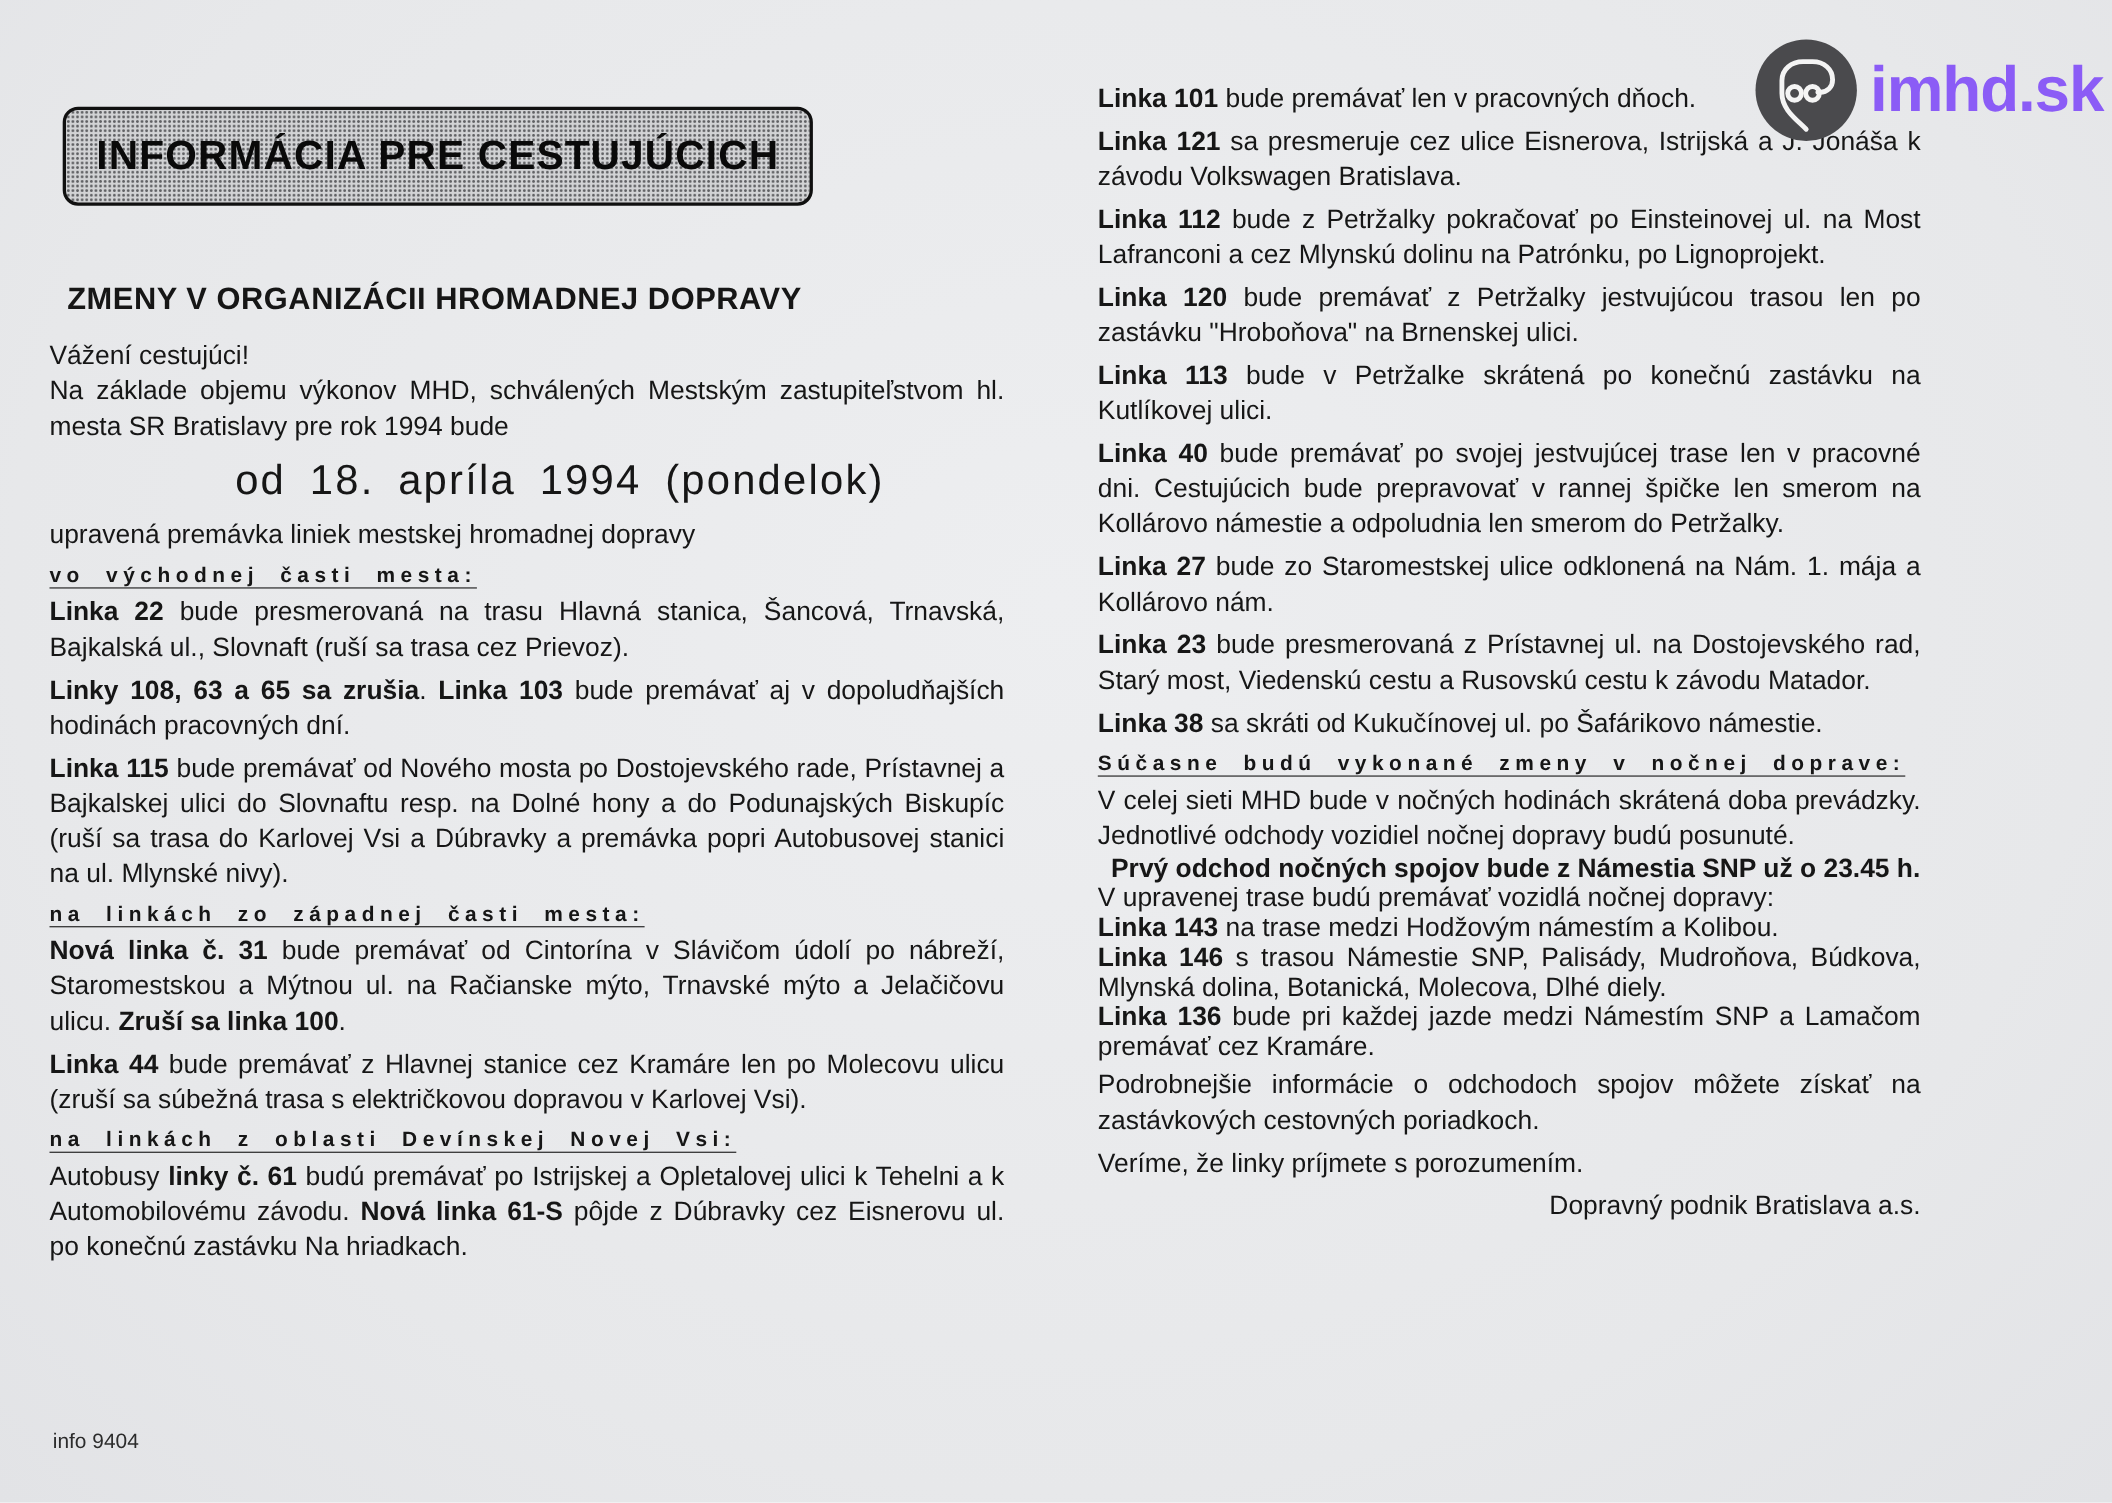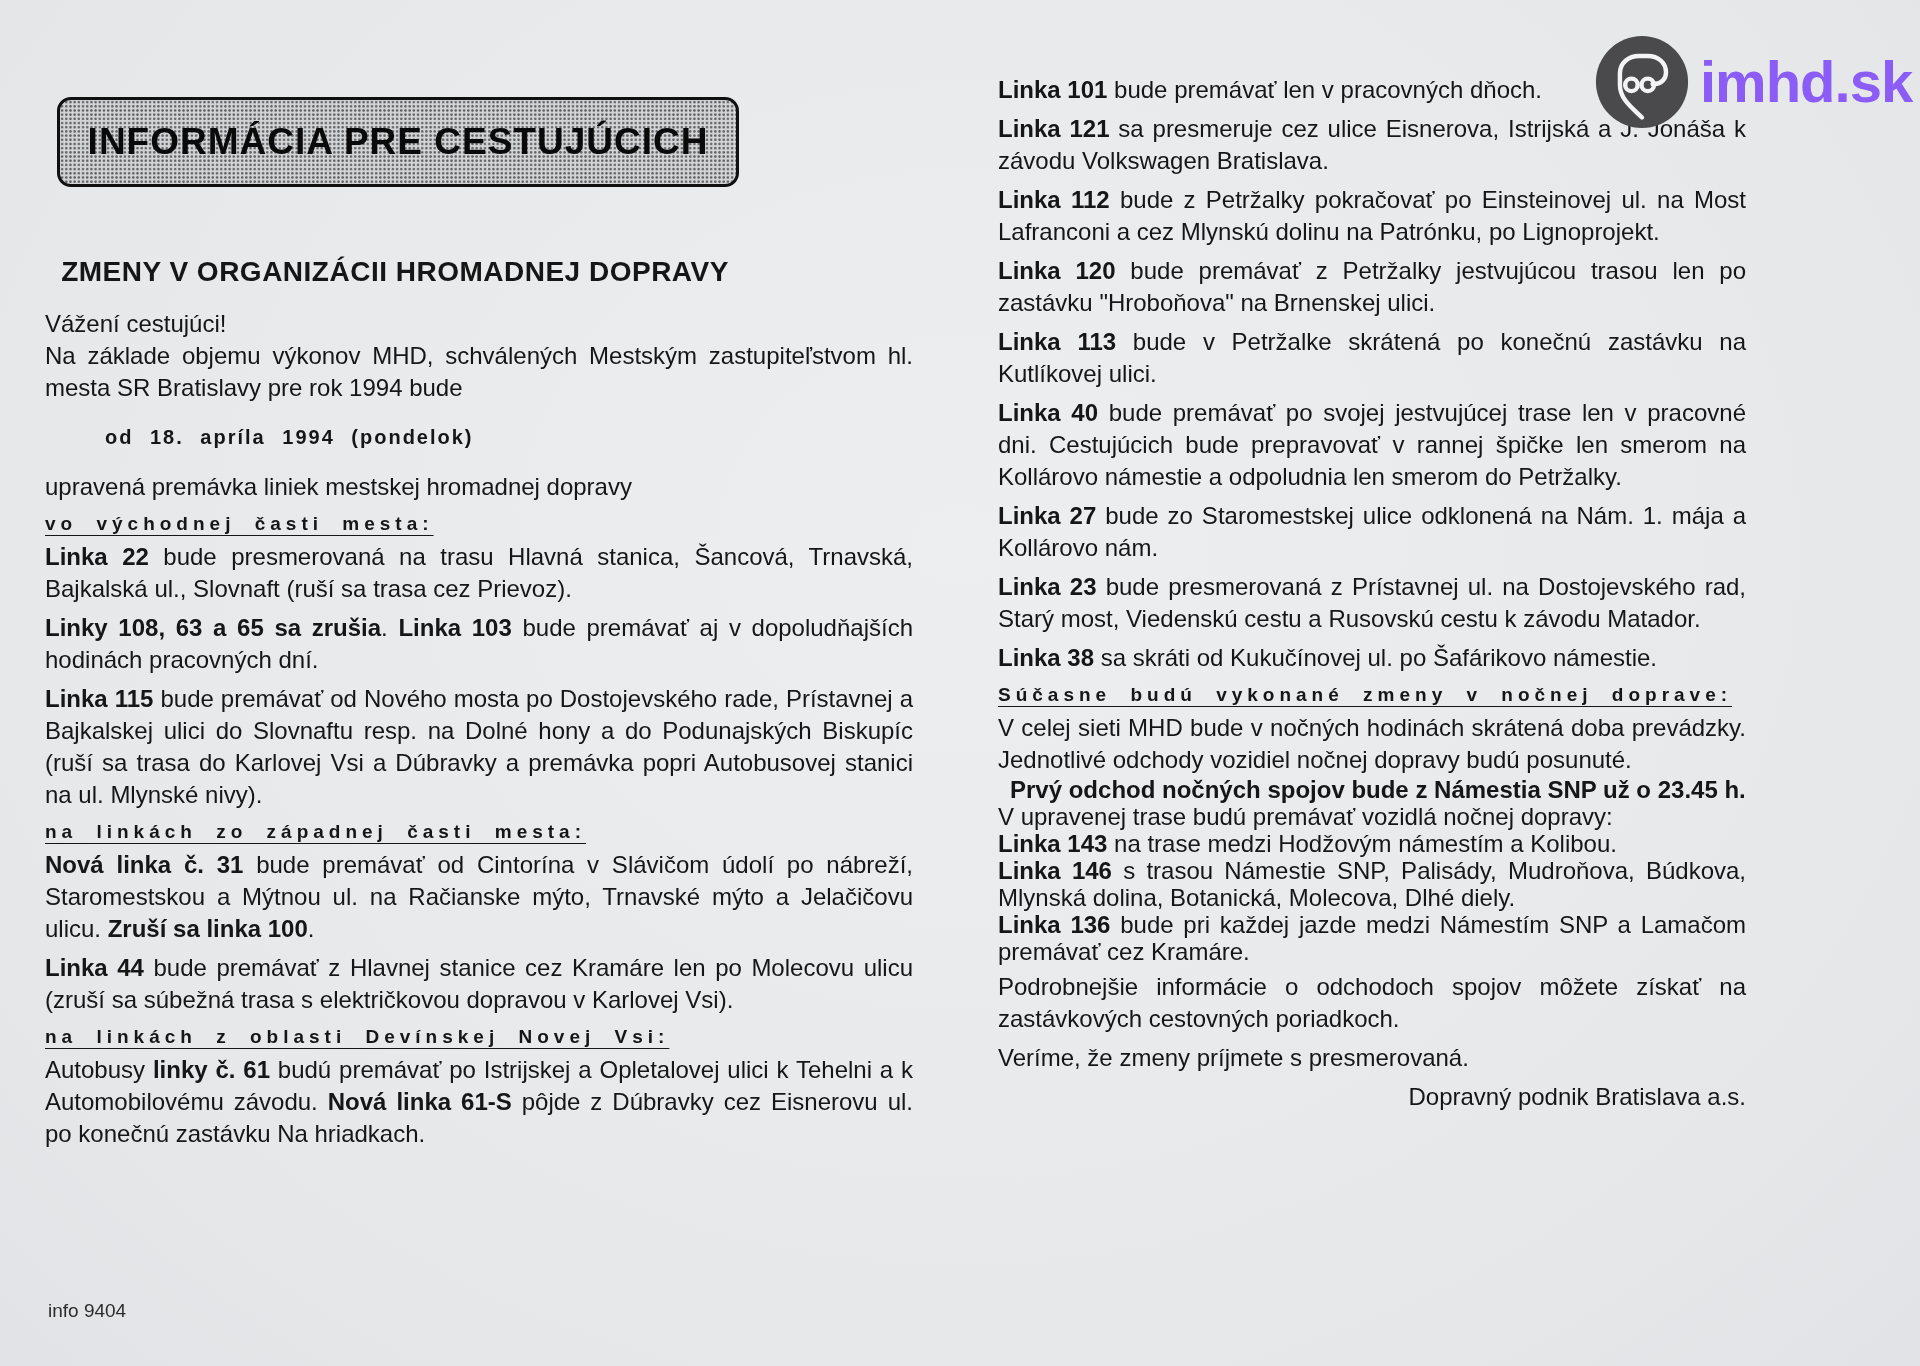--- a/index.html
+++ b/index.html
@@ -28,22 +28,22 @@
   }
 
   
   .left-col{position:absolute;left:45px;top:308px;width:868px;font-size:24px;line-height:32px;}
   .right-col{position:absolute;left:998px;top:74px;width:748px;font-size:24px;line-height:32px;}
 
   .para{margin:0 0 7px;text-align:justify;}
   .salutation{margin:0;text-align:left;}
   .intro{margin:0;}
   .date-line{
-    text-align:left;padding-left:60px;
-    font-weight:bold;font-size:20px;line-height:40px;
+    text-align:center;padding-left:60px;
+    font-weight:normal;font-size:38px;line-height:40px;
     letter-spacing:2px;word-spacing:9px;
     margin:13px 0 14px;
   }
   .subtitle{margin:0 0 6px;text-align:left;}
 
   .section-heading{
     font-weight:bold;font-size:19px;line-height:22px;
     letter-spacing:5px;word-spacing:9px;
     text-decoration:underline;text-underline-offset:5px;
     margin:10px 0 6px;
@@ -103,21 +103,21 @@
         <p class="para"><b>Linka 23</b> bude presmerovaná z Prístavnej ul. na Dostojevského rad, Starý most, Viedenskú cestu a Rusovskú cestu k závodu Matador.</p>
         <p class="para"><b>Linka 38</b> sa skráti od Kukučínovej ul. po Šafárikovo námestie.</p>
         <div class="section-heading">Súčasne budú vykonané zmeny v nočnej doprave:</div>
         <p class="para no-bottom">V celej sieti MHD bude v nočných hodinách skrátená doba prevádzky. Jednotlivé odchody vozidiel nočnej dopravy budú posunuté.</p>
         <p class="para bold-line"><b>Prvý odchod nočných spojov bude z Námestia SNP už o 23.45 h.</b></p>
         <p class="para tight">V upravenej trase budú premávať vozidlá nočnej dopravy:</p>
         <p class="para tight"><b>Linka 143</b> na trase medzi Hodžovým námestím a Kolibou.</p>
         <p class="para tight"><b>Linka 146</b> s trasou Námestie SNP, Palisády, Mudroňova, Búdkova, Mlynská dolina, Botanická, Molecova, Dlhé diely.</p>
         <p class="para tight"><b>Linka 136</b> bude pri každej jazde medzi Námestím SNP a Lamačom premávať cez Kramáre.</p>
         <p class="para gap-top">Podrobnejšie informácie o odchodoch spojov môžete získať na zastávkových cestovných poriadkoch.</p>
-        <p class="para gap-top">Veríme, že zmeny príjmete s presmerovaná.</p>
+        <p class="para gap-top">Veríme, že linky príjmete s porozumením.</p>
         <p class="para right-align">Dopravný podnik Bratislava a.s.</p>
       </div>
   </div>
 
   <div class="footnote">info 9404</div>
 
   <div class="logo">
     <svg class="logo-circle" viewBox="0 0 100 100" aria-hidden="true">
       <circle cx="50" cy="50" r="48" fill="#4a4a4d"></circle>
       <g stroke="#f4f4f4" stroke-width="4.6" fill="none" stroke-linecap="round" stroke-linejoin="round">

